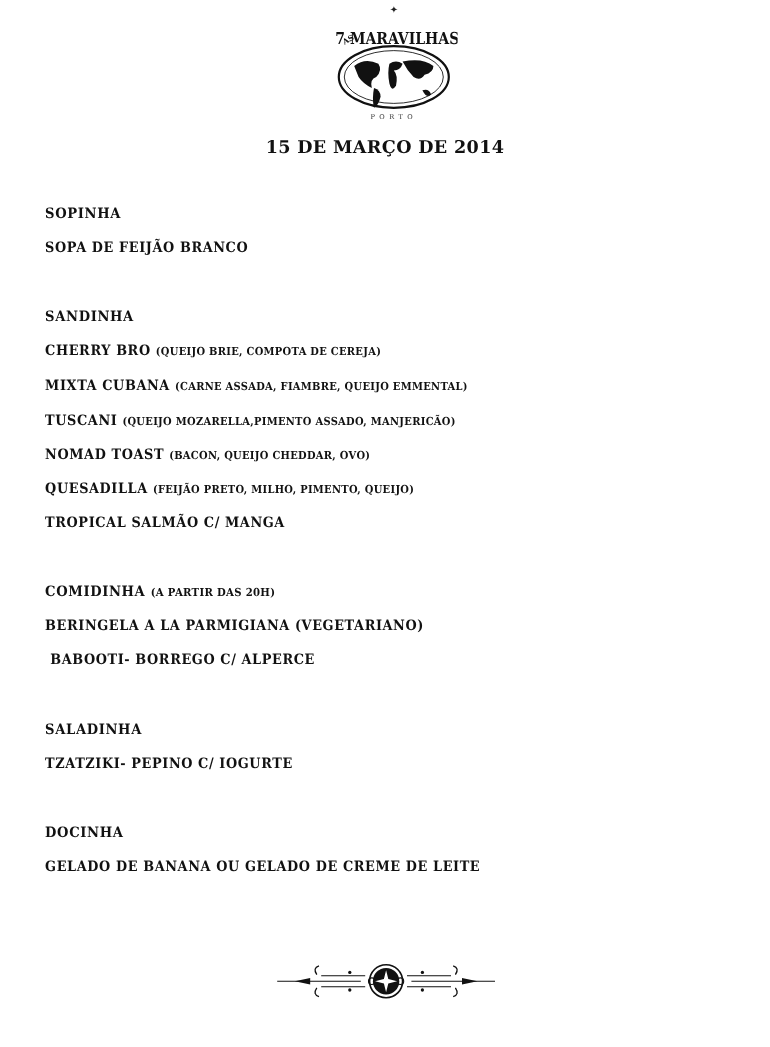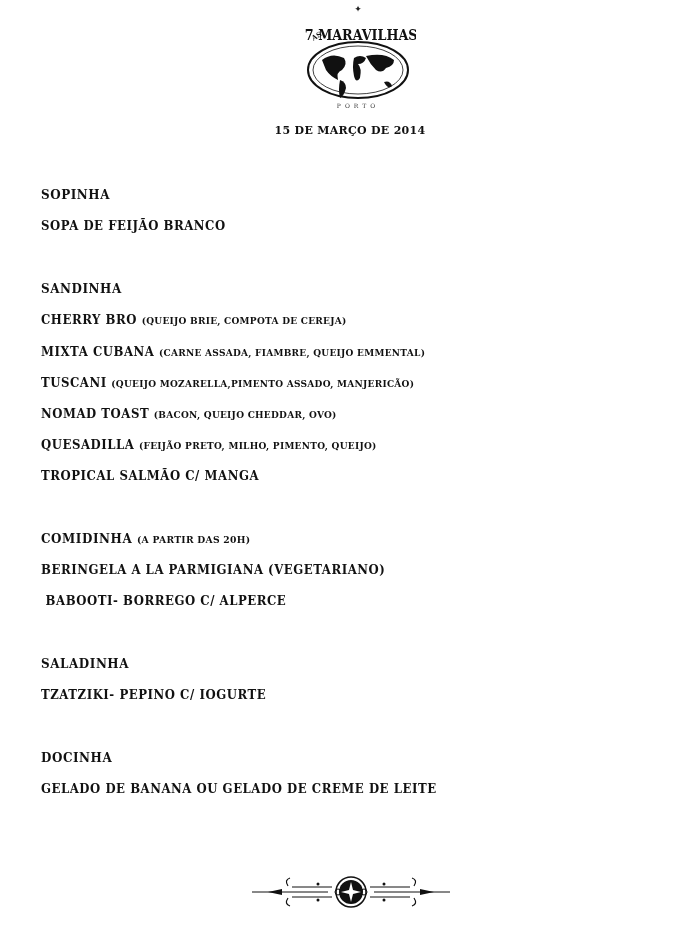--- a/index.html
+++ b/index.html
@@ -1,20 +1,20 @@
 <!DOCTYPE html>
 <html><head>
 <meta charset="utf-8">
 <style>
   html, body { margin:0; padding:0; background:#ffffff; }
   body { width:700px; height:952px; position:relative; overflow:hidden;
          font-family:"DejaVu Serif", serif; color:#111; }
   .logo { position:absolute; left:300px; top:2px; width:116px; height:116px; }
   .date { position:absolute; left:0; width:700px; top:124px; text-align:center;
-          font-size:11px; font-weight:bold; letter-spacing:0.3px; }
+          font-size:16px; font-weight:bold; letter-spacing:0.3px; }
   .line { position:absolute; left:41px; white-space:nowrap; font-weight:bold;
           letter-spacing:0.6px; transform-origin:left top; }
   .head { font-size:13px; font-family:"DejaVu Serif", serif; transform:scaleX(0.92); }
   .item { font-size:13px; transform:scaleX(0.9); }
   .note { font-size:10px; letter-spacing:0.3px; }
   .ornament { position:absolute; left:248px; top:872px; width:206px; height:40px; }
 </style>
 </head>
 <body>
 

